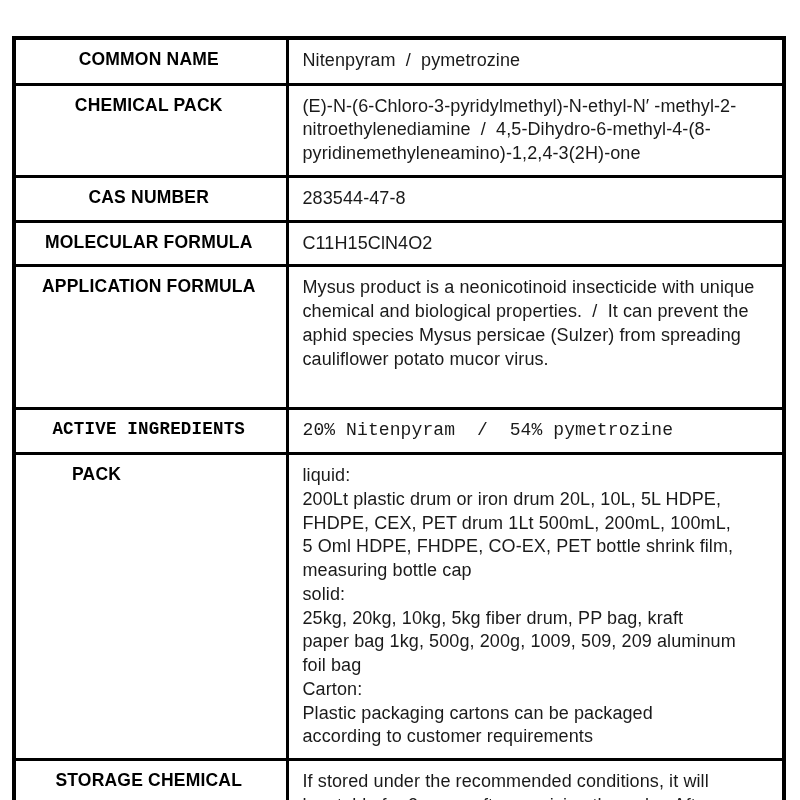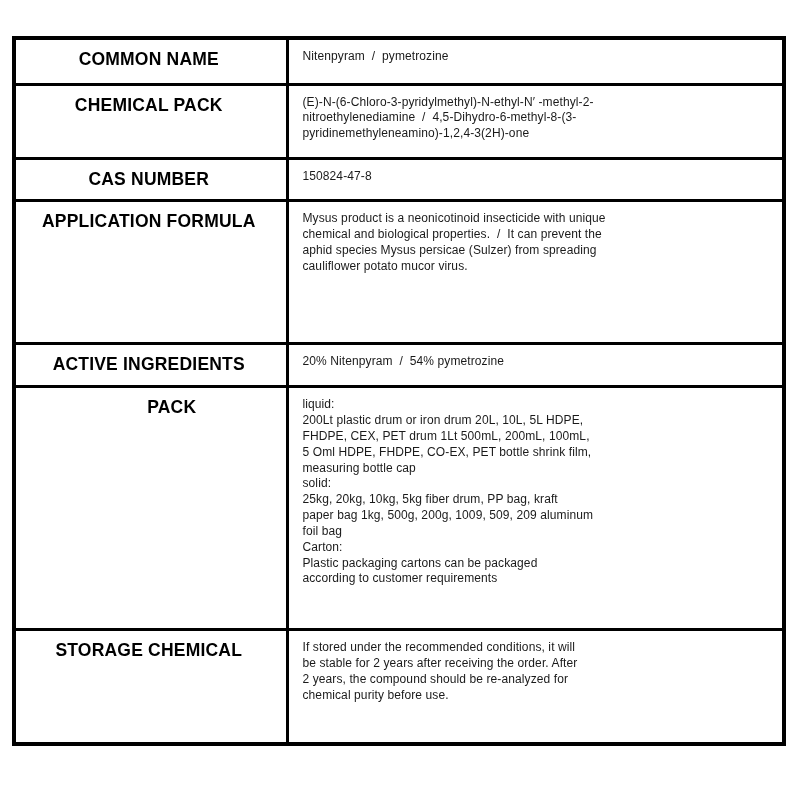--- a/index.html
+++ b/index.html
@@ -57,40 +57,40 @@
   .label-text {
     font-size: 17.5px;
     font-weight: 600;
     letter-spacing: 0.2px;
     text-align: center;
     line-height: 1.25;
     white-space: pre-wrap;
   }
   
   .label-text.align-left {
-    text-align: center;
+    text-align: left;
     padding-left: 46px;
   }
 
   .value-text {
-    font-size: 12px;
+    font-size: 18px;
     font-weight: 400;
     line-height: 1.32;
     letter-spacing: 0.1px;
     white-space: pre-wrap;
     color: #1a1a1a;
   }
 
   
   .r-common    { height: 44px; }
   .r-chemical  { height: 74px; }
   .r-cas       { height: 35px; }
   .r-molecular { height: 35px; }
   .r-applic    { height: 143px; padding-left: 30px; }
-  .r-active    { height: 35px; }
+  .r-active    { height: 35px; font-family: Liberation Mono, monospace; }
   .r-pack      { height: 243px; }
   .r-storage   { height: 112px; }
 </style>
 </head>
 <body>
 
 <div id="spec-sheet">
   <table class="spec-table">
     <tbody>
 
@@ -102,34 +102,42 @@
           <div class="value-text">Nitenpyram  /  pymetrozine</div>
         </td>
       </tr>
 
       <tr class="spec-row r-chemical">
         <td class="label-cell">
           <div class="label-text">CHEMICAL PACK</div>
         </td>
         <td class="value-cell">
           <div class="value-text">(E)-N-(6-Chloro-3-pyridylmethyl)-N-ethyl-N′ -methyl-2-
-nitroethylenediamine  /  4,5-Dihydro-6-methyl-8-(3-
+nitroethylenediamine  /  4,5-Dihydro-6-methyl-4-(8-
 pyridinemethyleneamino)-1,2,4-3(2H)-one</div>
         </td>
       </tr>
 
       <tr class="spec-row r-cas">
         <td class="label-cell">
           <div class="label-text">CAS NUMBER</div>
         </td>
         <td class="value-cell">
-          <div class="value-text">150824-47-8</div>
+          <div class="value-text">283544-47-8</div>
         </td>
       </tr>
 
+      <tr class="spec-row r-molecular">
+        <td class="label-cell">
+          <div class="label-text">MOLECULAR FORMULA</div>
+        </td>
+        <td class="value-cell">
+          <div class="value-text">C11H15ClN4O2</div>
+        </td>
+      </tr>
 
       <tr class="spec-row r-applic">
         <td class="label-cell">
           <div class="label-text">APPLICATION FORMULA</div>
         </td>
         <td class="value-cell">
           <div class="value-text">Mysus product is a neonicotinoid insecticide with unique
 chemical and biological properties.  /  It can prevent the
 aphid species Mysus persicae (Sulzer) from spreading
 cauliflower potato mucor virus.</div>

